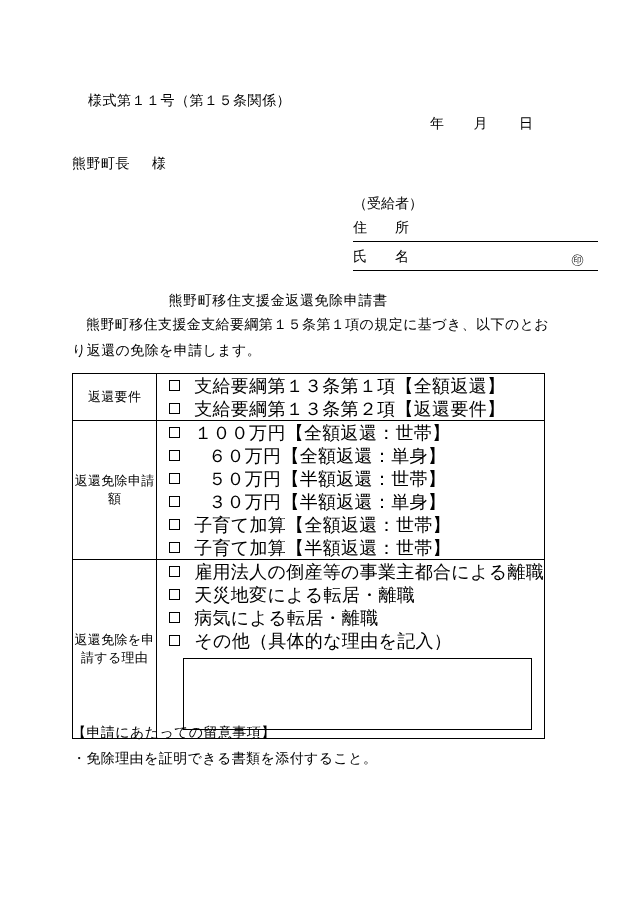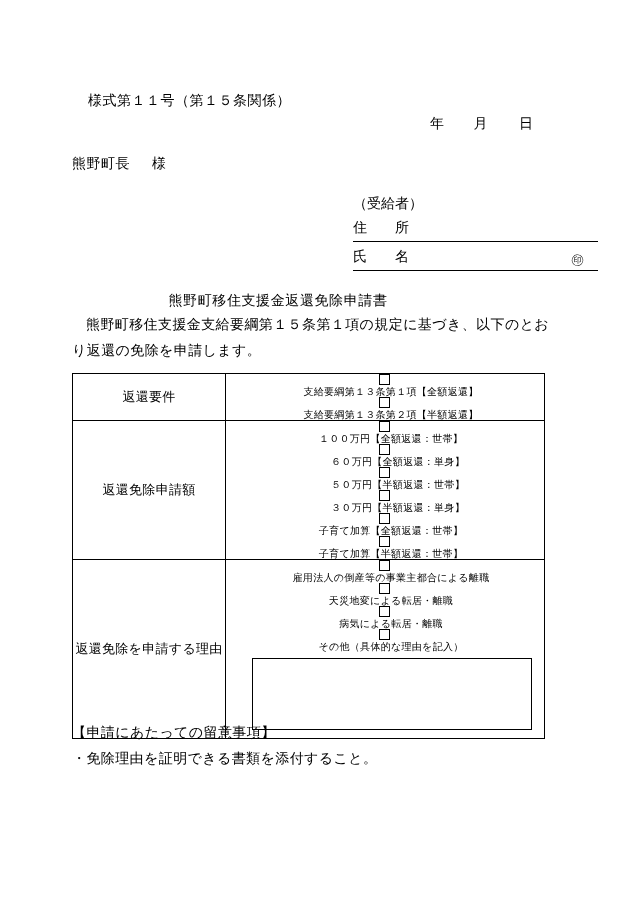--- a/index.html
+++ b/index.html
@@ -118,24 +118,23 @@
     letter-spacing: 0.3px;
   }
   td.items-cell {
     padding: 5px 0 5px 0;
   }
   .check-item {
     display: flex;
     align-items: center;
     height: 23px;
     padding-left: 12px;
-    font-size: 10px;
+    font-size: 18px;
     letter-spacing: 0.3px;
     white-space: nowrap;
-    flex-direction: column;
   }
   .checkbox {
     display: inline-block;
     width: 9px;
     height: 9px;
     border: 1px solid #000;
     margin-right: 14px;
     flex: 0 0 auto;
   }
   .free-box {
@@ -188,21 +187,21 @@
     <tbody>
       <tr>
         <td class="label-cell">返還要件</td>
         <td class="items-cell">
           <div class="check-item">
             <span class="checkbox"></span>
             <span class="item-text">支給要綱第１３条第１項【全額返還】</span>
           </div>
           <div class="check-item">
             <span class="checkbox"></span>
-            <span class="item-text">支給要綱第１３条第２項【半額返還】</span>
+            <span class="item-text">支給要綱第１３条第２項【返還要件】</span>
           </div>
         </td>
       </tr>
       <tr>
         <td class="label-cell">返還免除申請額</td>
         <td class="items-cell">
           <div class="check-item">
             <span class="checkbox"></span>
             <span class="item-text">１００万円【全額返還：世帯】</span>
           </div>

